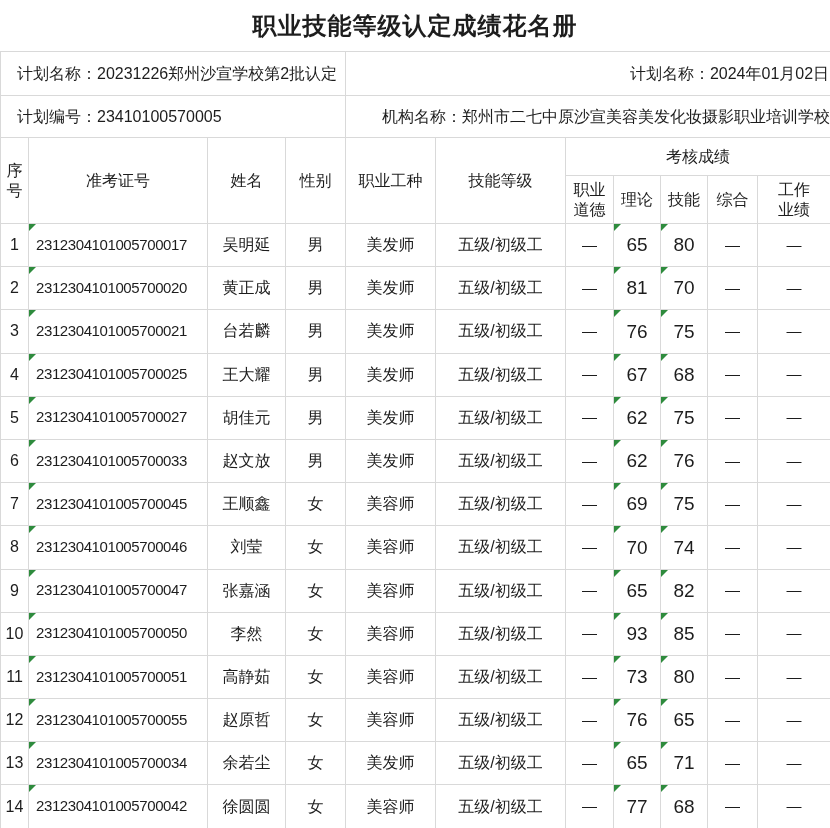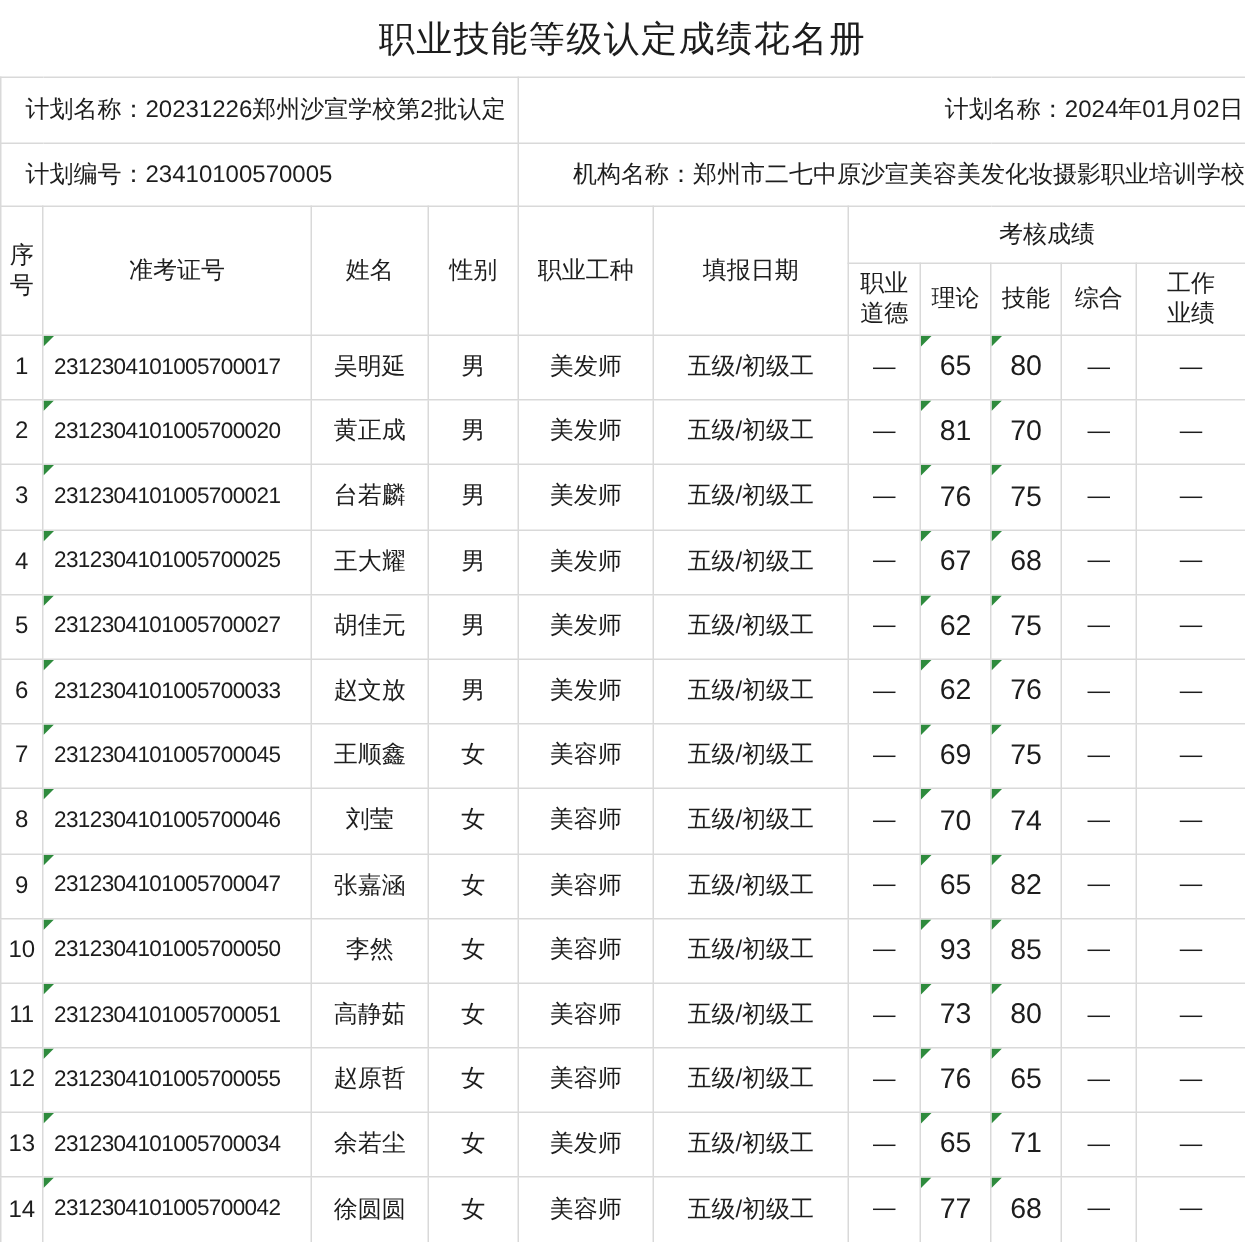--- a/index.html
+++ b/index.html
@@ -1,21 +1,21 @@
 <!DOCTYPE html>
 <html><head>
 <meta charset="utf-8">
 <style>
   html,body{margin:0;padding:0;background:#fff;}
   .sheet{
     width:830px;height:828px;overflow:hidden;background:#fff;
     font-family:"Liberation Sans","DejaVu Sans",sans-serif;color:#1d1d1d;
   }
   .titlebar{height:51px;display:flex;align-items:center;justify-content:center;}
-  .titlebar h1{margin:0;font-size:24px;font-weight:normal;letter-spacing:1px;}
+  .titlebar h1{margin:0;font-size:24px;font-weight:bold;letter-spacing:1px;}
   table{border-collapse:collapse;table-layout:fixed;width:830px;}
   td,th{
     border:1px solid #d9d9d9;padding:0;font-weight:normal;font-size:16px;
     text-align:center;vertical-align:middle;overflow:hidden;line-height:1.25;
   }
   th{white-space:pre-line;}
   tr.info-row-1{height:44px;}
   tr.info-row-2{height:42px;}
   tr.head-1{height:38px;}
   tr.head-2{height:48px;}
@@ -68,21 +68,21 @@
       <td colspan="7" class="org">机构名称：郑州市二七中原沙宣美容美发化妆摄影职业培训学校</td>
     </tr>
 
     <tr class="head-1">
       <th rowspan="2">序
 号</th>
       <th rowspan="2">准考证号</th>
       <th rowspan="2">姓名</th>
       <th rowspan="2">性别</th>
       <th rowspan="2">职业工种</th>
-      <th rowspan="2">填报日期</th>
+      <th rowspan="2">技能等级</th>
       <th colspan="5">考核成绩</th>
     </tr>
     <tr class="head-2">
       <th>职业
 道德</th>
       <th>理论</th>
       <th>技能</th>
       <th>综合</th>
       <th>工作
 业绩</th>

